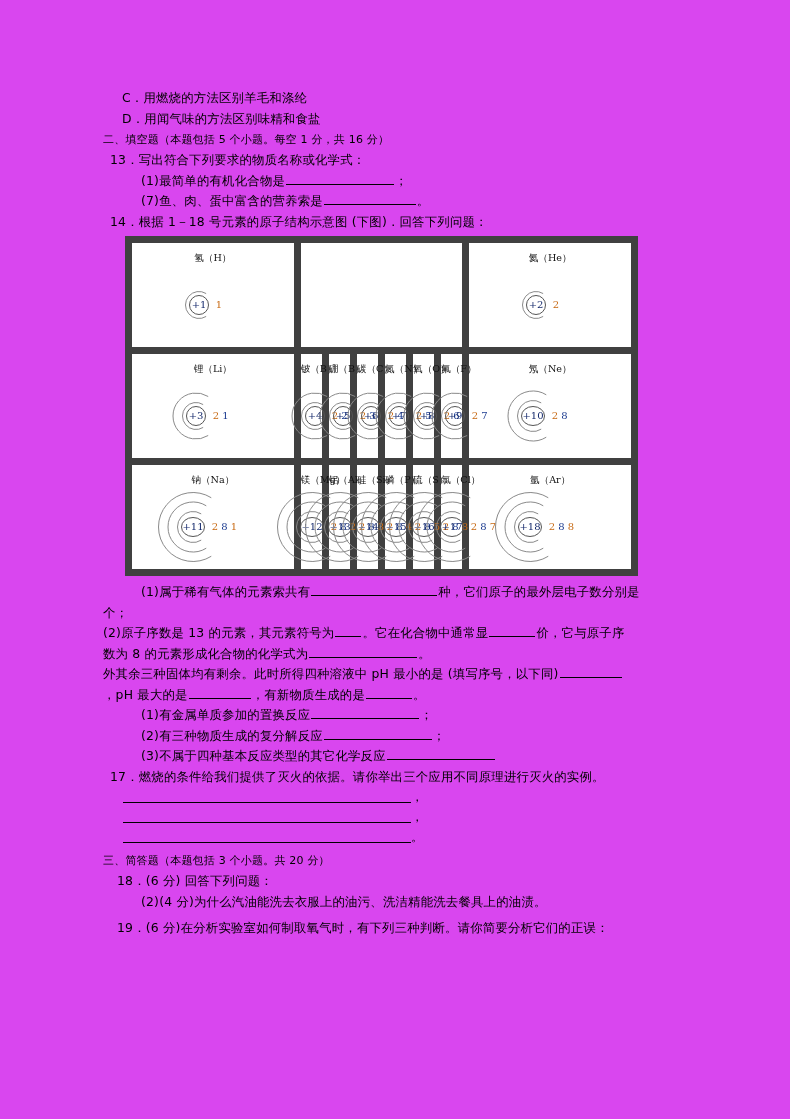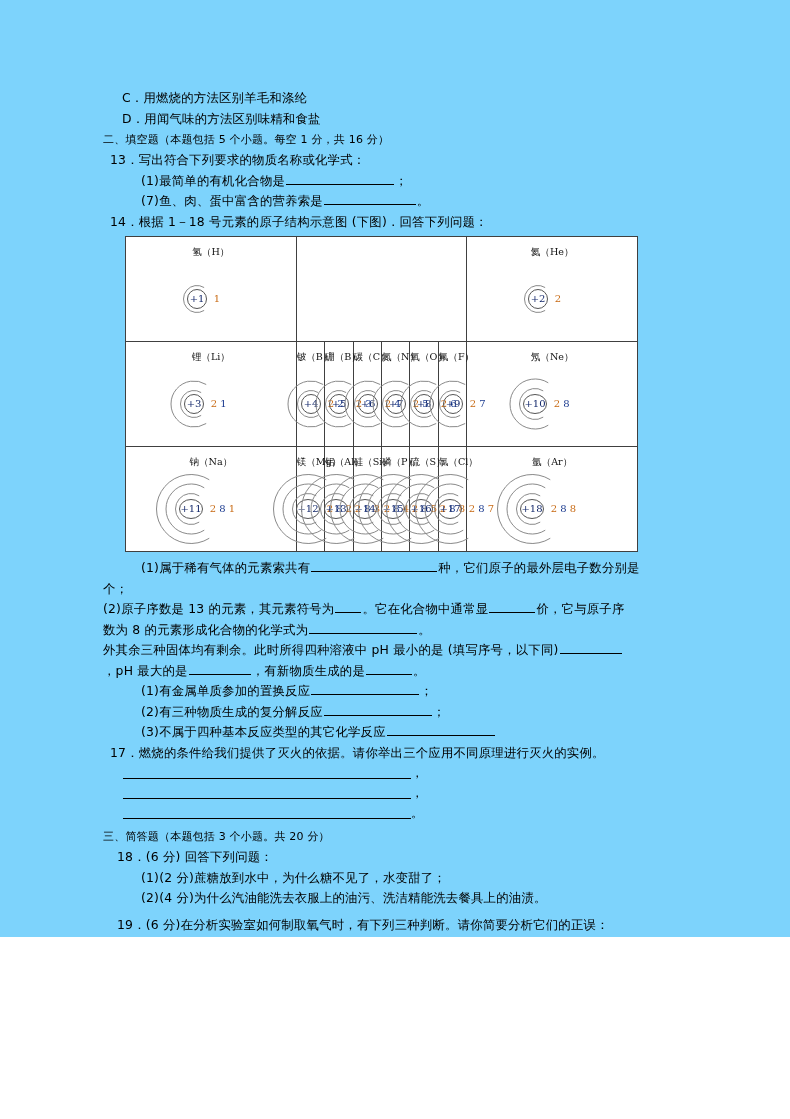--- a/index.html
+++ b/index.html
@@ -8,22 +8,22 @@
     padding: 0;
     background: #ffffff;
   }
   body {
     font-family: "DejaVu Sans", "Liberation Sans", sans-serif;
     color: #000000;
   }
   #page {
     position: relative;
     width: 790px;
-    height: 937px;
-    background: #7dd3fc;
+    height: 1119px;
+    background: #d946ef;
     overflow: hidden;
   }
   .content {
     position: absolute;
     left: 103px;
     top: 88px;
     width: 600px;
   }
 
   .line {
@@ -69,21 +69,21 @@
   .ptable-wrap {
     margin: 4px 0 6px 22px;
   }
   table.ptable {
     border-collapse: collapse;
     width: 513px;
     table-layout: fixed;
     background: #fff;
   }
   table.ptable td {
-    border: 1px solid #404040;
+    border: 7px solid #404040;
     width: 64.1px;
     height: 104px;
     vertical-align: top;
     padding: 0;
     position: relative;
   }
   table.ptable td.empty { border-left: 1px solid #7a7a7a; }
 
   .cell {
     position: relative;
@@ -478,20 +478,19 @@
       <span class="r"></span><span>，</span>
     </div>
     <div class="rule-row">
       <span class="r"></span><span>。</span>
     </div>
 
     <div class="spacer-3"></div>
     <div class="line sec-head">三、简答题（本题包括 3 个小题。共 20 分）</div>
 
     <div class="line indent-q2">18．(6 分) 回答下列问题：</div>
-    <div class="line indent-sub">(1)(2 分)蔗糖放到水中，为什么糖不见了，水变甜了；</div>
     <div class="line indent-sub">(2)(4 分)为什么汽油能洗去衣服上的油污、洗洁精能洗去餐具上的油渍。</div>
 
     <div class="spacer-6"></div>
     <div class="line indent-q2">19．(6 分)在分析实验室如何制取氧气时，有下列三种判断。请你简要分析它们的正误：</div>
 
   </div>
 </div>
 
 </body></html>

